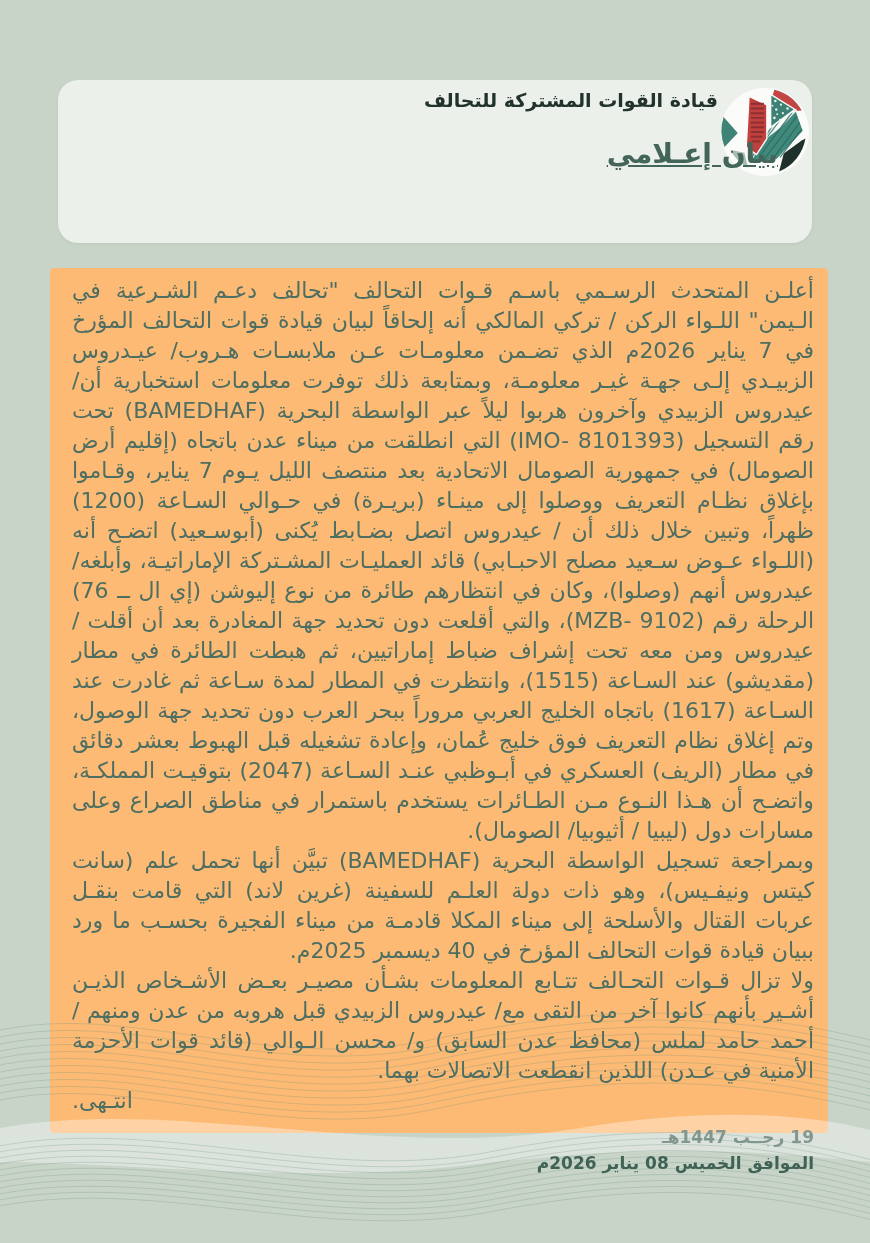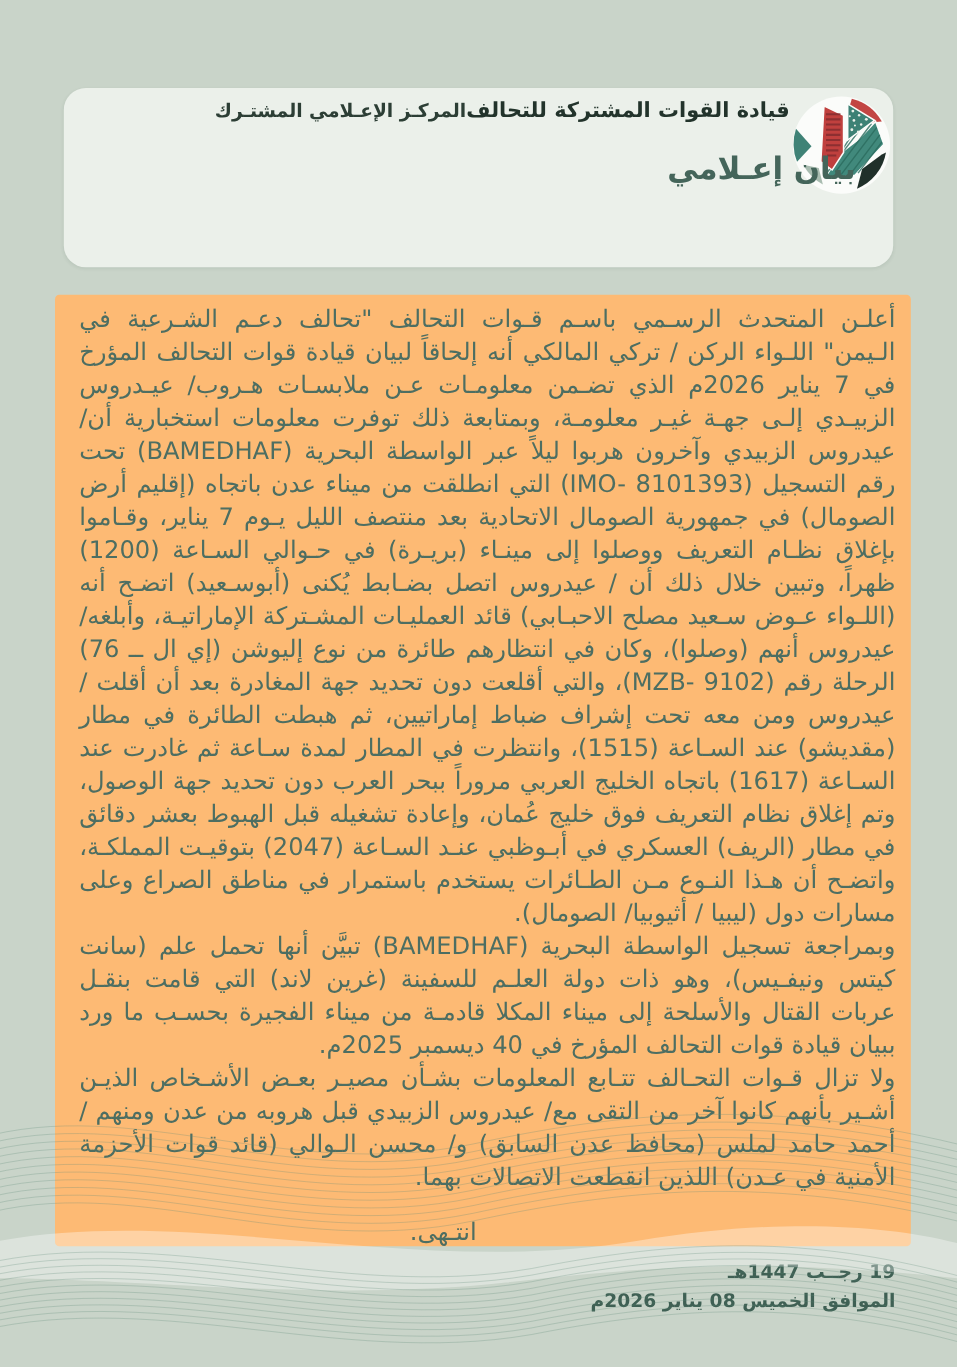--- a/index.html
+++ b/index.html
@@ -20,33 +20,33 @@
   }
   .emblem{width:94px;height:94px;display:block;}
   .org-title{
     font-size:19px;font-weight:bold;color:#22332b;margin-top:3px;line-height:24px;
   }
   .org-subtitle{
     font-size:17px;font-weight:bold;color:#2c3e35;margin-top:6px;line-height:21px;
   }
   .statement-type{
     position:absolute;top:55px;right:34px;
-    font-size:28px;font-weight:600;color:#44655a;line-height:38px;
+    font-size:28px;font-weight:600;color:#44655a;line-height:38px;text-decoration:underline;
   }
   
   .body-panel{
     position:absolute;top:268px;right:42px;width:778px;height:865px;
     box-sizing:border-box;background:#fdba74;border-radius:4px;
     padding:8px 14px 0 22px;z-index:1;
   }
   .para{
     margin:0;font-size:22px;line-height:30px;color:#4d6e62;
     text-align:justify;text-justify:inter-word;
   }
-  .ending{margin-left:0;margin-right:80px;text-align:center;margin-top:20px;}
+  .ending{margin-left:0;margin-right:80px;text-align:left;}
   .dates{margin-top:8px;text-align:right;color:#3f6054;font-weight:bold;}
   .date-line{font-size:17px;line-height:26px;margin:0;}
   
   .waves{
     position:absolute;top:900px;left:0;width:870px;height:343px;
     z-index:2;pointer-events:none;
   }
 </style>
 </head>
 <body>
@@ -76,21 +76,20 @@
             <circle cx="60" cy="35" r="1.4"></circle>
           <circle cx="66" cy="37" r="1.1"></circle>
             <circle cx="58" cy="22" r="1"></circle>
             <circle cx="63" cy="31" r="1"></circle>
         </g>
 
         <polygon points="33,12 52,21 52,57 41,74 30,66" fill="#c0403e" stroke="#fbfcfa" stroke-width="1.5"></polygon>
         <path d="M35 20 H49 M35 25 H49 M35 30 H49 M35 35 H49 M35 40 H49 M35 45 H49 M35 50 H49 M35 55 H47 M36 60 H45" stroke="#842d2f" stroke-width="2" fill="none" opacity="0.85"></path>
       </svg>
       <div class="org-title">قيادة القوات المشتركة للتحالف</div>
-      <div class="org-subtitle">المركـز الإعـلامي المشتـرك</div>
     </div>
     <div class="statement-type">بيان إعـلامي</div>
   </div>
 
   <div class="body-panel">
     <p class="para">أعلـن المتحدث الرسـمي باسـم قـوات التحالف "تحالف دعـم الشـرعية في الـيمن" اللـواء الركن / تركي المالكي أنه إلحاقاً لبيان قيادة قوات التحالف المؤرخ في 7 يناير 2026م الذي تضـمن معلومـات عـن ملابسـات هـروب/ عيـدروس الزبيـدي إلـى جهـة غيـر معلومـة، وبمتابعة ذلك توفرت معلومات  استخبارية أن/ عيدروس الزبيدي وآخرون هربوا ليلاً عبر الواسطة البحرية (BAMEDHAF) تحت رقم التسجيل (IMO- 8101393) التي انطلقت من ميناء عدن باتجاه (إقليم أرض الصومال) في جمهورية الصومال الاتحادية بعد منتصف الليل يـوم 7 يناير، وقـاموا بإغلاق نظـام التعريف ووصلوا إلى مينـاء (بريـرة) في حـوالي السـاعة (1200) ظهراً، وتبين خلال ذلك أن / عيدروس اتصل بضـابط يُكنى (أبوسـعيد) اتضـح أنه (اللـواء عـوض سـعيد مصلح الاحبـابي) قائد العمليـات المشـتركة الإماراتيـة، وأبلغه/ عيدروس أنهم (وصلوا)، وكان في انتظارهم طائرة من نوع إليوشن (إي ال ــ 76) الرحلة رقم (MZB- 9102)، والتي أقلعت دون تحديد جهة المغادرة بعد أن أقلت / عيدروس ومن معه تحت إشراف ضباط إماراتيين، ثم هبطت الطائرة في مطار (مقديشو) عند السـاعة (1515)، وانتظرت في المطار لمدة سـاعة ثم غادرت عند السـاعة (1617) باتجاه الخليج العربي مروراً ببحر العرب دون تحديد جهة الوصول، وتم إغلاق نظام التعريف فوق خليج عُمان، وإعادة تشغيله قبل الهبوط بعشر دقائق في مطار (الريف) العسكري في أبـوظبي عنـد السـاعة (2047) بتوقيـت المملكـة، واتضـح أن هـذا النـوع مـن الطـائرات يستخدم باستمرار في مناطق الصراع وعلى مسارات دول (ليبيا / أثيوبيا/ الصومال).</p>
     <p class="para">وبمراجعة تسجيل الواسطة البحرية (BAMEDHAF) تبيَّن أنها تحمل علم (سانت كيتس ونيفـيس)، وهو ذات دولة العلـم للسفينة (غرين لاند) التي قامت بنقـل عربات القتال والأسلحة إلى ميناء المكلا قادمـة من ميناء الفجيرة بحسـب ما ورد ببيان قيادة قوات التحالف المؤرخ في 40 ديسمبر 2025م.</p>
     <p class="para">ولا تزال قـوات التحـالف تتـابع المعلومات بشـأن مصيـر بعـض الأشـخاص الذيـن أشـير بأنهم كانوا آخر من التقى مع/ عيدروس الزبيدي قبل هروبه من عدن ومنهم / أحمد حامد لملس (محافظ عدن السابق) و/ محسن الـوالي (قائد قوات الأحزمة الأمنية في عـدن) اللذين انقطعت الاتصالات بهما.</p>
     <p class="para ending">انتـهى.</p>
     <div class="dates">

